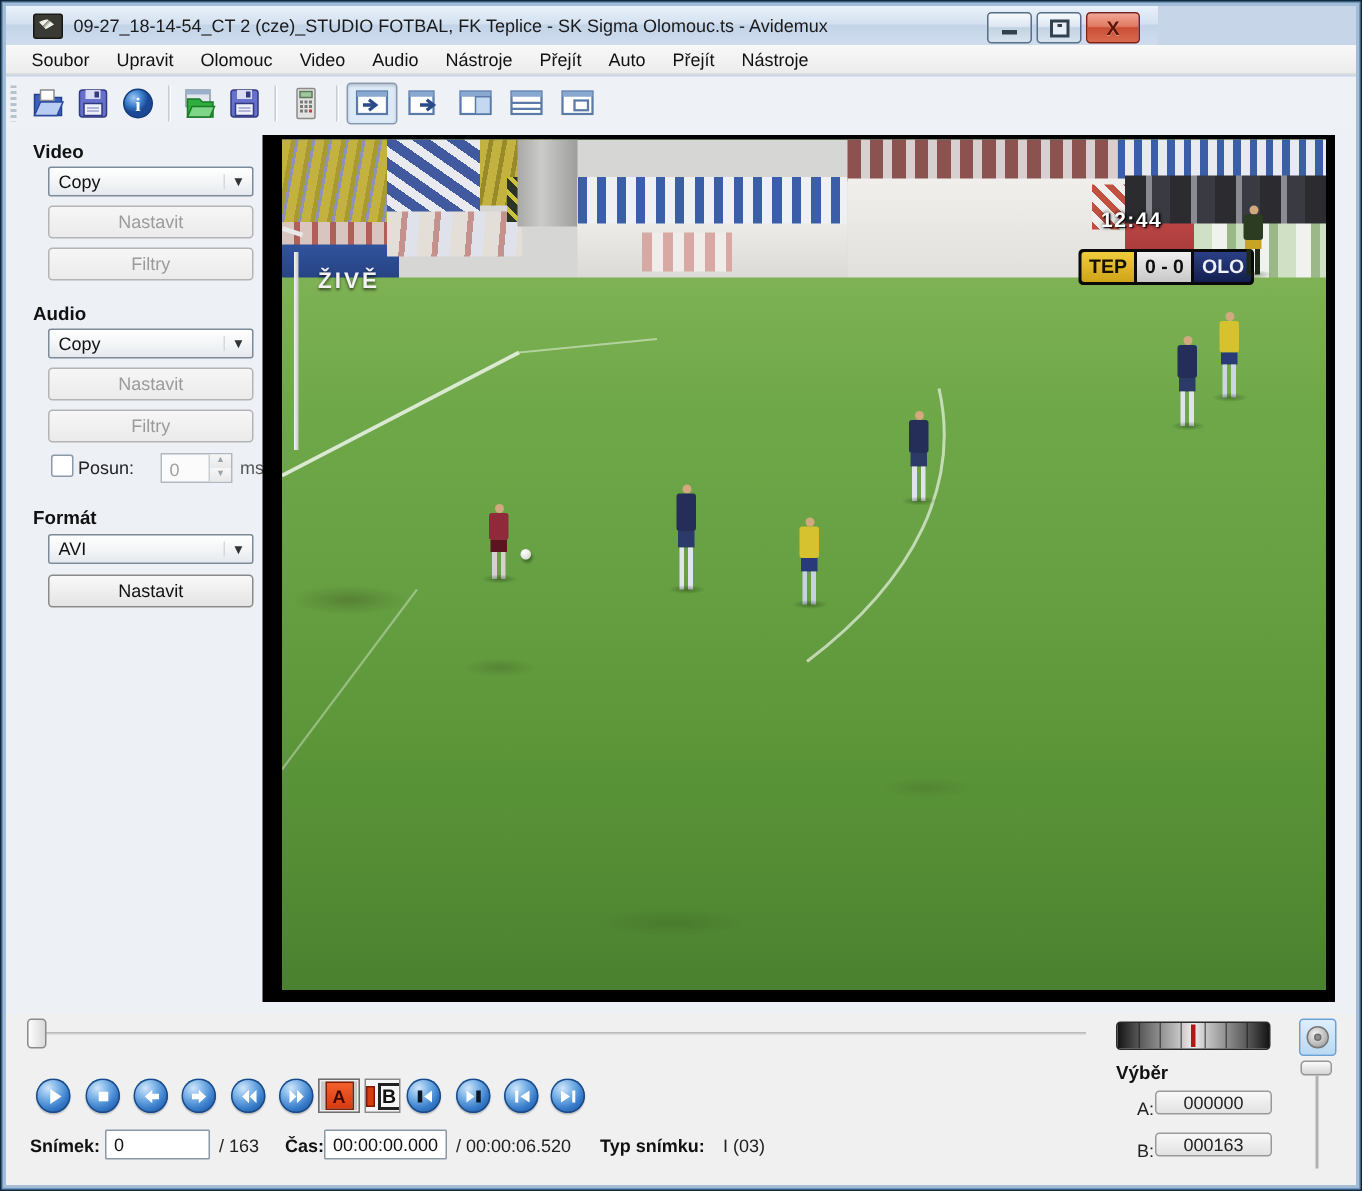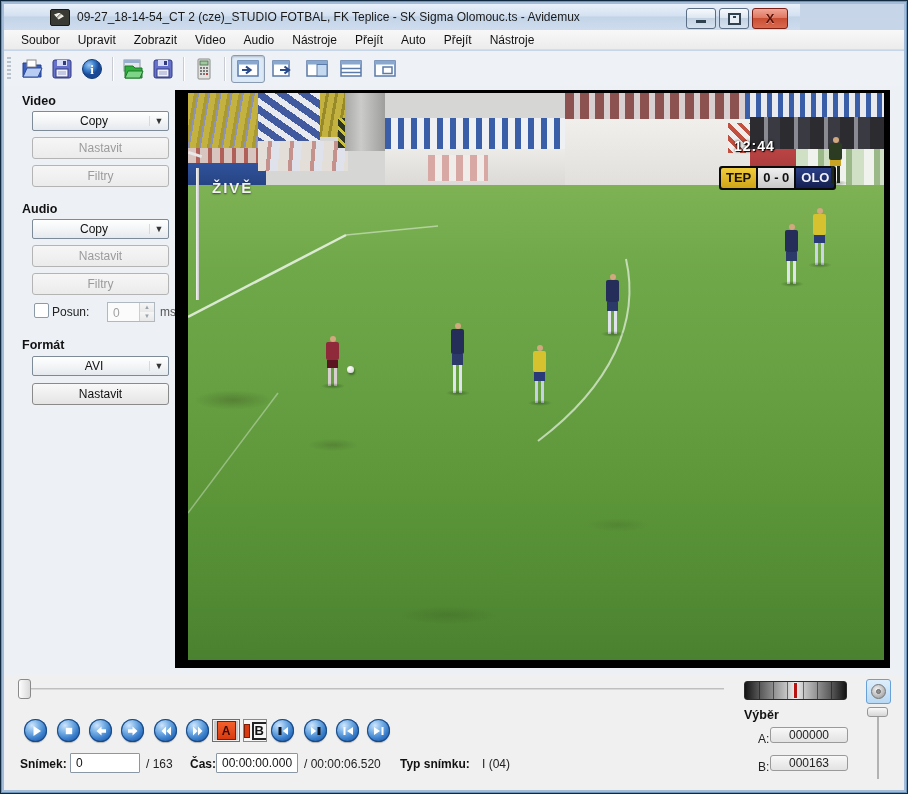--- a/index.html
+++ b/index.html
@@ -2,21 +2,21 @@
 <html><head>
 <meta charset="utf-8">
 <style>
   html,body{margin:0;padding:0;}
   body{width:908px;height:794px;overflow:hidden;font-family:"Liberation Sans",sans-serif;background:#c6d6e8;}
   .window{position:relative;width:908px;height:794px;background:#c6d6e8;
     box-shadow:inset 0 0 0 1px #10293f,inset 0 0 0 2px #6f94ba,inset 0 0 0 4px #a3bdd8;}
   
   .titlebar{position:absolute;left:4px;top:4px;width:768px;height:26px;
     background:linear-gradient(180deg,#e9f1fa 0%,#d4e1f0 45%,#c3d4e8 50%,#cfdcee 100%);
-    display:flex;align-items:center;padding-left:28px;}
+    display:flex;align-items:center;}
   .app-icon{width:18px;height:15px;margin-left:18px;background:#3a3a34;border:1px solid #191914;border-radius:2px;position:relative;flex:0 0 auto;}
   .app-icon:before{content:"";position:absolute;left:3px;top:3px;width:10px;height:7px;
     background:linear-gradient(135deg,#f0f0e8 40%,#8a8a7a 41%,#f0f0e8 60%);clip-path:polygon(0 30%,55% 0,100% 55%,45% 100%);}
   .title-text{font-size:12px;color:#1a1a1a;margin-left:7px;white-space:nowrap;}
   .win-btns{position:absolute;right:12px;top:4px;display:flex;gap:3px;}
   .win-btn{width:28px;height:19px;border:1px solid #5a6f85;border-radius:3px;
     background:linear-gradient(180deg,#f7fafd 0%,#dde7f1 45%,#c3d2e2 50%,#d6e2ee 100%);
     display:flex;align-items:center;justify-content:center;}
   .win-btn.close{width:34px;border-color:#7c2016;
     background:linear-gradient(180deg,#f0a696 0%,#e07a62 45%,#c94f34 50%,#d96a4e 100%);}
@@ -33,21 +33,21 @@
   .grip{width:4px;height:24px;margin:0 6px 0 3px;background:repeating-linear-gradient(180deg,#b8c2cc 0 2px,transparent 2px 4px);}
   .tb-btn{width:30px;height:28px;display:flex;align-items:center;justify-content:center;border-radius:3px;}
   .tb-sep{width:1px;height:24px;background:#c8ccd2;margin:0 5px;box-shadow:1px 0 0 #fff;}
   .view-btn{width:32px;height:26px;display:flex;align-items:center;justify-content:center;border-radius:3px;margin:0 1px;}
   .view-btn.active{background:#dce9f7;border:1px solid #8a9ab0;box-shadow:inset 0 1px 2px rgba(0,0,0,.2);}
   
   .main{position:absolute;left:4px;top:86px;width:900px;height:590px;background:#edf1f6;}
   .side-label{position:absolute;left:18px;font-size:12.5px;font-weight:bold;color:#111;}
   .combo{position:absolute;left:28px;width:137px;height:20px;border:1px solid #7d8b99;border-radius:2px;
     background:linear-gradient(180deg,#ffffff,#f2f4f6 55%,#e5e9ee);display:flex;align-items:center;box-sizing:border-box;}
-  .combo .val{font-size:12px;color:#111;padding-left:6px;flex:1;text-align:center;}
+  .combo .val{font-size:12px;color:#111;padding-left:6px;flex:1;}
   .combo .arrow{width:18px;text-align:center;font-size:9px;color:#333;border-left:1px solid #d4dae0;}
   .btn{position:absolute;left:28px;width:137px;height:22px;border:1px solid #b4b4b4;border-radius:3px;
     background:linear-gradient(180deg,#f6f6f6,#ebebeb);font-size:12px;color:#9b9b9b;
     display:flex;align-items:center;justify-content:center;box-sizing:border-box;}
   .btn.enabled{border-color:#8a8a8a;background:linear-gradient(180deg,#f9f9f9,#e4e4e4);color:#111;}
   .checkbox{position:absolute;left:30px;width:13px;height:13px;border:1px solid #8b9aa7;background:#fff;border-radius:2px;}
   .spinner{position:absolute;left:103px;width:48px;height:20px;border:1px solid #b0b8c0;background:#fbfbfb;box-sizing:border-box;display:flex;}
   .spinner .sval{flex:1;font-size:12px;color:#a0a0a0;padding:3px 0 0 5px;}
   .spin-btns{width:14px;border-left:1px solid #c9cfd6;display:flex;flex-direction:column;}
   .spin-btns i{flex:1;font-style:normal;font-size:6px;color:#9aa2aa;text-align:center;line-height:9px;background:linear-gradient(180deg,#f6f6f6,#e8e8e8);}
@@ -137,21 +137,21 @@
         </div>
       <div class="win-btn close">
           <span class="glyph-x">X</span>
         </div>
     </div>
   </div>
 
   <div class="menubar" id="menubar">
       <span class="menu-item">Soubor</span>
       <span class="menu-item">Upravit</span>
-      <span class="menu-item">Zobrazit</span>
+      <span class="menu-item">Olomouc</span>
       <span class="menu-item">Video</span>
       <span class="menu-item">Audio</span>
       <span class="menu-item">Nástroje</span>
       <span class="menu-item">Přejít</span>
       <span class="menu-item">Auto</span>
       <span class="menu-item">Přejít</span>
       <span class="menu-item">Nástroje</span>
     </div>
 
   <div class="toolbar">
@@ -489,16 +489,16 @@
     </div>
 
     <div class="statusrow">
       <span class="lbl" style="left:16px;top:4px;">Snímek:</span>
       <span class="field" style="left:66px;top:0;width:70px;">0</span>
       <span class="plain" style="left:142px;top:4px;">/ 163</span>
       <span class="lbl" style="left:186px;top:4px;">Čas:</span>
       <span class="field" style="left:212px;top:0;width:82px;">00:00:00.000</span>
       <span class="plain" style="left:300px;top:4px;">/ 00:00:06.520</span>
       <span class="lbl" style="left:396px;top:4px;">Typ snímku:</span>
-      <span class="plain" style="left:478px;top:4px;">I (04)</span>
+      <span class="plain" style="left:478px;top:4px;">I (03)</span>
     </div>
   </div>
 </div>
 
 </body></html>

